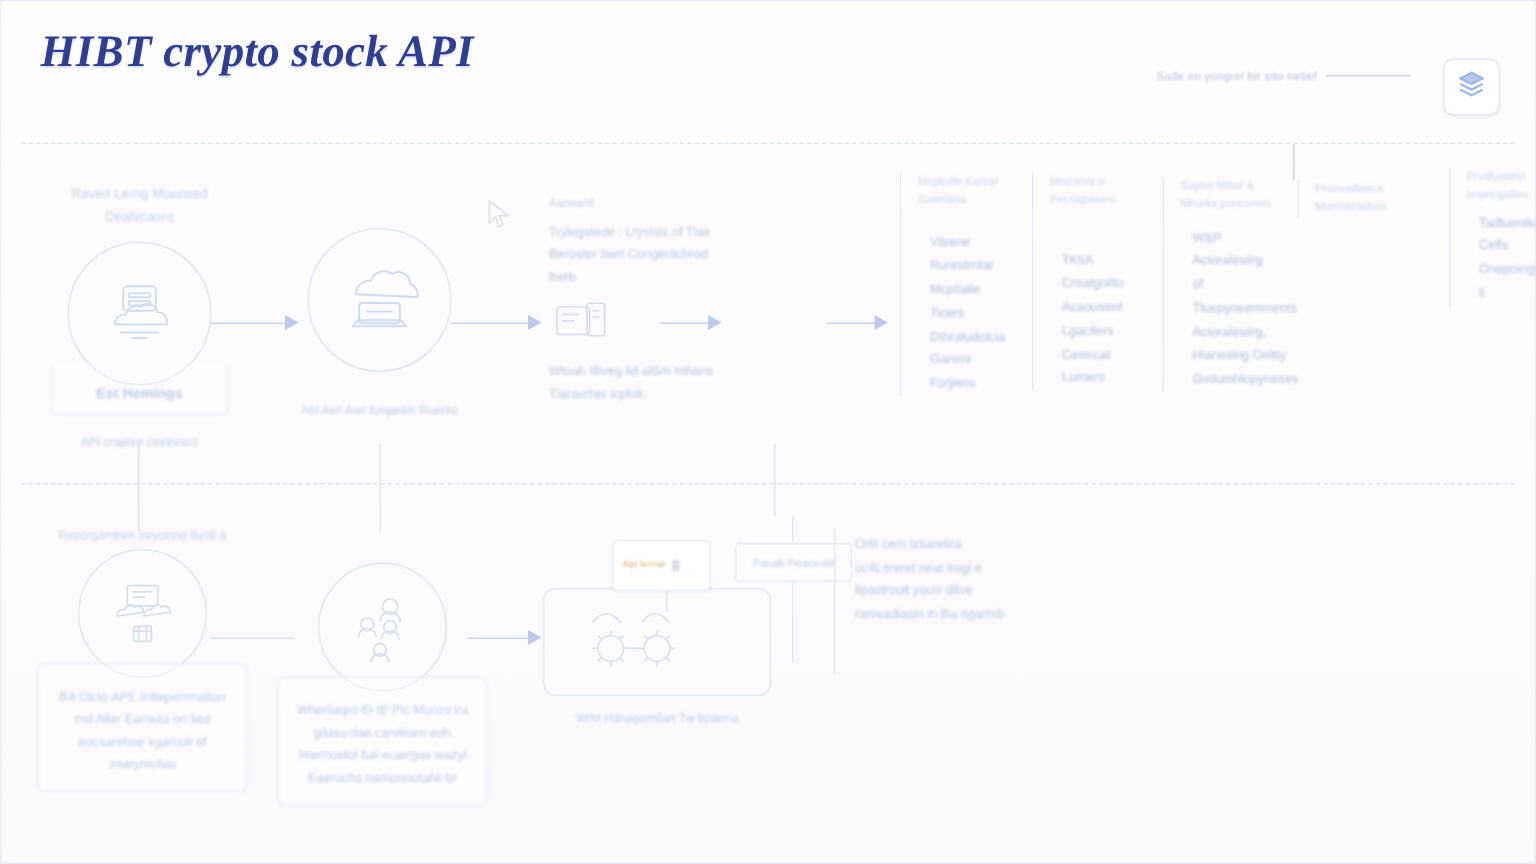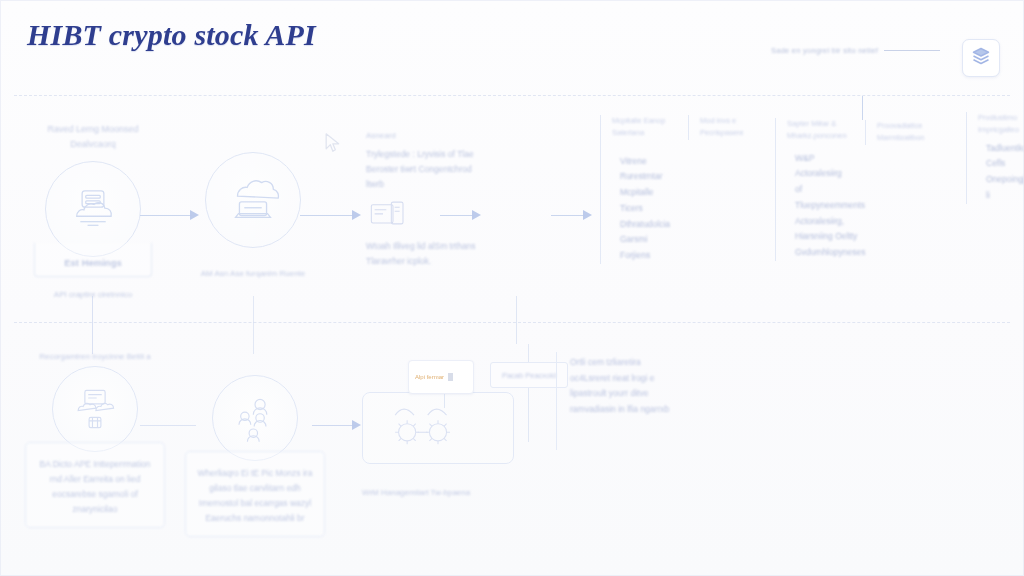--- a/index.html
+++ b/index.html
@@ -221,25 +221,25 @@
     position: relative;
     height: 72px;
     border: 1px solid #e0e7f6;
     border-radius: 8px;
     background: rgba(255,255,255,.35);
     display: flex; align-items: center; justify-content: center;
     opacity: .85;
   }
   .cluster-shape svg { opacity: .45; }
   .cluster-caption {
-    margin-top: 24px;
+    margin-top: 10px;
     font-size: 8px;
     color: #c4cce5;
     filter: blur(.95px);
-    text-align: left;
+    text-align: center;
   }
 
   .alert-card {
     position: absolute;
     left: 408px; top: 360px;
     width: 66px; height: 34px;
     background: #ffffff;
     border: 1px solid #eceff8;
     border-radius: 4px;
     box-shadow: 0 1px 2px rgba(140,160,210,.1);
@@ -397,20 +397,28 @@
       <div>Mcpitalle</div>
       <div>Ticers</div>
       <div>Dthratudolcia</div>
       <div>Garsmi</div>
       <div>Forjiens</div>
     </div>
   </div>
 
   <div class="lcol" id="lcol2">
     <div class="lcol-head">Mod invs e Pecrispasere</div>
+    <div class="lcol-items" style="margin-top:26px;">
+      <div>TKtiA</div>
+      <div>Croatgolito</div>
+      <div>Acaousent</div>
+      <div>Lgactlers</div>
+      <div>Cemrcat</div>
+      <div>Lumers</div>
+    </div>
   </div>
 
   <div class="lcol" id="lcol3">
     <div class="lcol-head">Sapter Miliar &amp; Mharkz.ponconen</div>
     <div class="lcol-items" style="margin-top:8px;">
       <div>W&amp;P</div>
       <div>Actoralesiirg</div>
       <div>of Tluepyneemments</div>
       <div>Actoralesiirg,</div>
       <div>Hiarsniing Oeltty</div>

